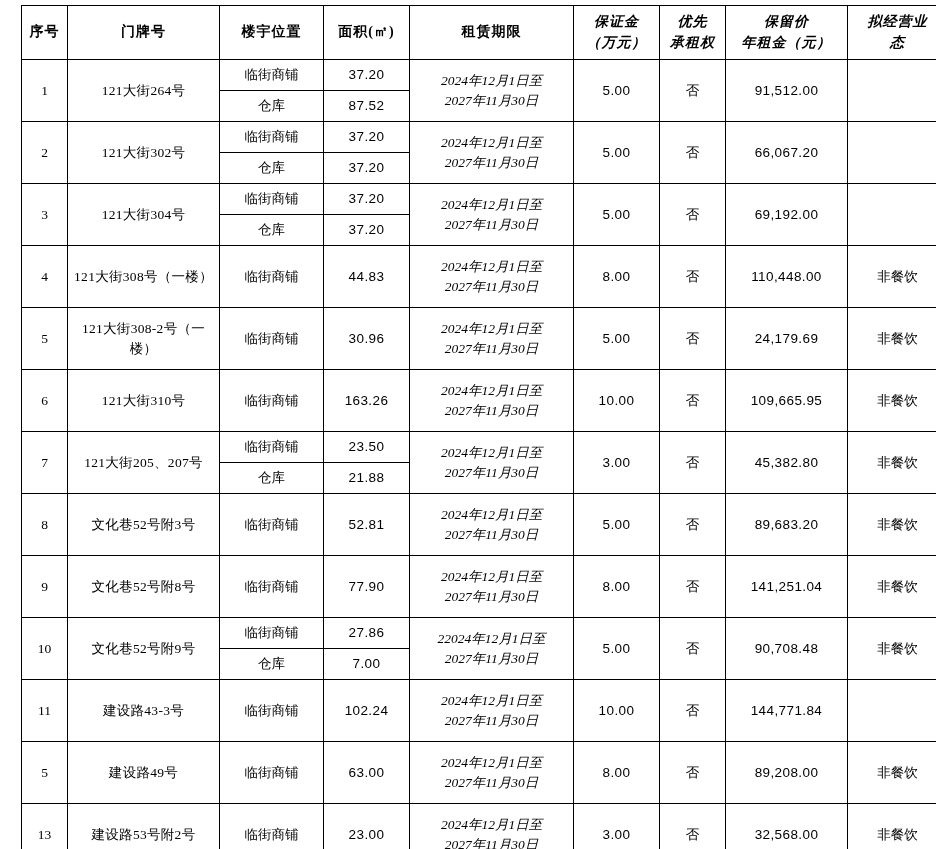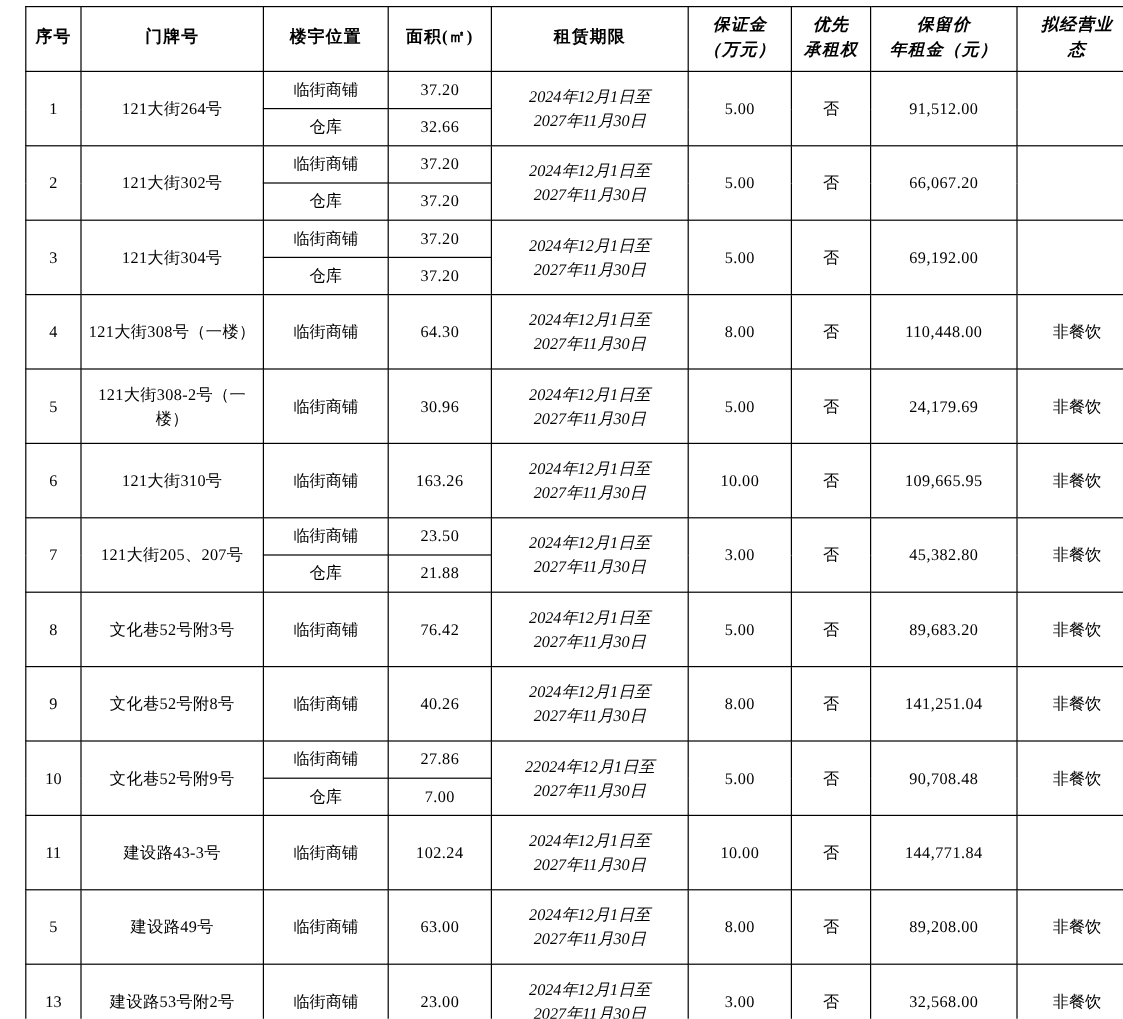--- a/index.html
+++ b/index.html
@@ -44,21 +44,21 @@
     line-height: 1.45;
     word-break: break-all;
   }
   table.lease thead th {
     font-weight: bold;
     height: 54px;
     letter-spacing: 1px;
     font-size: 14px;
   }
   td.num {
-    font-family: Liberation Serif, serif;
+    font-family: Liberation Sans, sans-serif;
     letter-spacing: 0.4px;
   }
   td.sub {
     height: 31px;
   }
   td.tall {
     height: 62px;
   }
   .term-line { display: block; white-space: nowrap; font-style: italic; }
   .addr { letter-spacing: 0.3px; }
@@ -114,21 +114,21 @@
             <span class="term-line">2024年12月1日至</span>
             <span class="term-line">2027年11月30日</span>
           </td>
           <td rowspan="2" class="num ">5.00</td>
           <td rowspan="2">否</td>
           <td rowspan="2" class="num ">91,512.00</td>
           <td rowspan="2"></td>
         </tr>
         <tr>
           <td class="sub">仓库</td>
-          <td class="num sub">32.66</td>
+          <td class="num sub">87.52</td>
         </tr>
         <tr>
           <td rowspan="2">2</td>
           <td rowspan="2" class="addr ">121大街302号</td>
           <td class="sub">临街商铺</td>
           <td class="num sub">37.20</td>
           <td rowspan="2">
             <span class="term-line">2024年12月1日至</span>
             <span class="term-line">2027年11月30日</span>
           </td>
@@ -156,21 +156,21 @@
           <td rowspan="2"></td>
         </tr>
         <tr>
           <td class="sub">仓库</td>
           <td class="num sub">37.20</td>
         </tr>
         <tr>
           <td class="tall">4</td>
           <td class="addr tall">121大街308号（一楼）</td>
           <td class="sub">临街商铺</td>
-          <td class="num sub">64.30</td>
+          <td class="num sub">44.83</td>
           <td class="tall">
             <span class="term-line">2024年12月1日至</span>
             <span class="term-line">2027年11月30日</span>
           </td>
           <td class="num tall">8.00</td>
           <td class="tall">否</td>
           <td class="num tall">110,448.00</td>
           <td class="tall">非餐饮</td>
         </tr>
         <tr>
@@ -216,35 +216,35 @@
           <td rowspan="2">非餐饮</td>
         </tr>
         <tr>
           <td class="sub">仓库</td>
           <td class="num sub">21.88</td>
         </tr>
         <tr>
           <td class="tall">8</td>
           <td class="addr tall">文化巷52号附3号</td>
           <td class="sub">临街商铺</td>
-          <td class="num sub">76.42</td>
+          <td class="num sub">52.81</td>
           <td class="tall">
             <span class="term-line">2024年12月1日至</span>
             <span class="term-line">2027年11月30日</span>
           </td>
           <td class="num tall">5.00</td>
           <td class="tall">否</td>
           <td class="num tall">89,683.20</td>
           <td class="tall">非餐饮</td>
         </tr>
         <tr>
           <td class="tall">9</td>
           <td class="addr tall">文化巷52号附8号</td>
           <td class="sub">临街商铺</td>
-          <td class="num sub">40.26</td>
+          <td class="num sub">77.90</td>
           <td class="tall">
             <span class="term-line">2024年12月1日至</span>
             <span class="term-line">2027年11月30日</span>
           </td>
           <td class="num tall">8.00</td>
           <td class="tall">否</td>
           <td class="num tall">141,251.04</td>
           <td class="tall">非餐饮</td>
         </tr>
         <tr>

